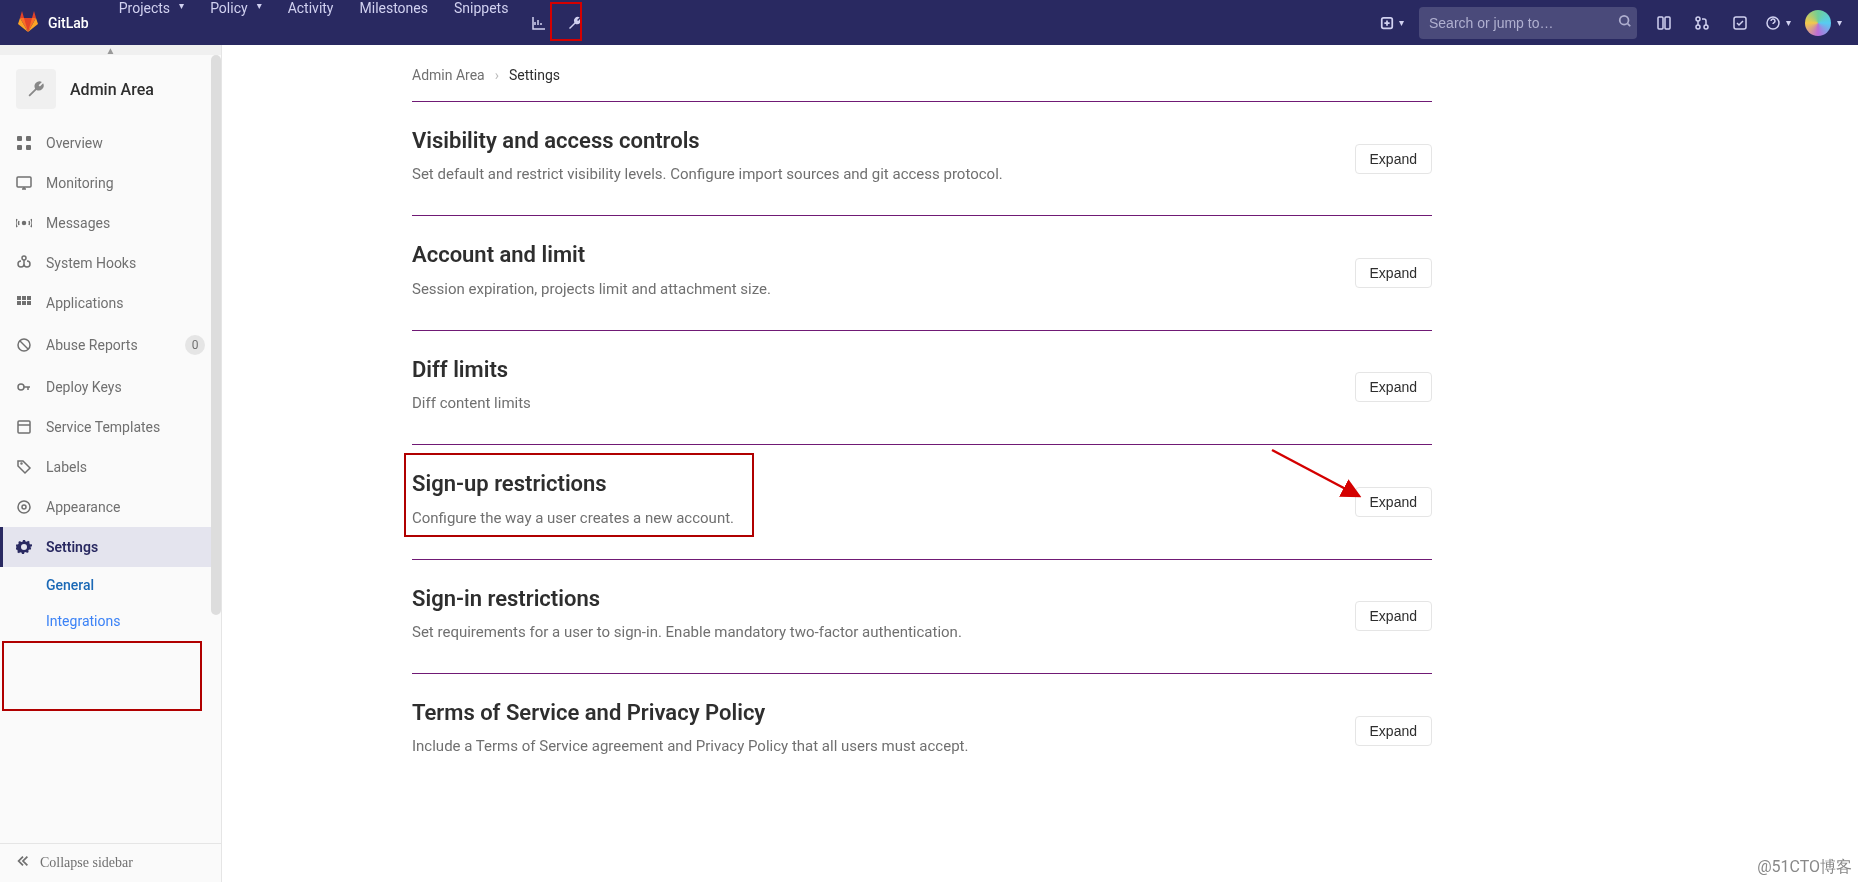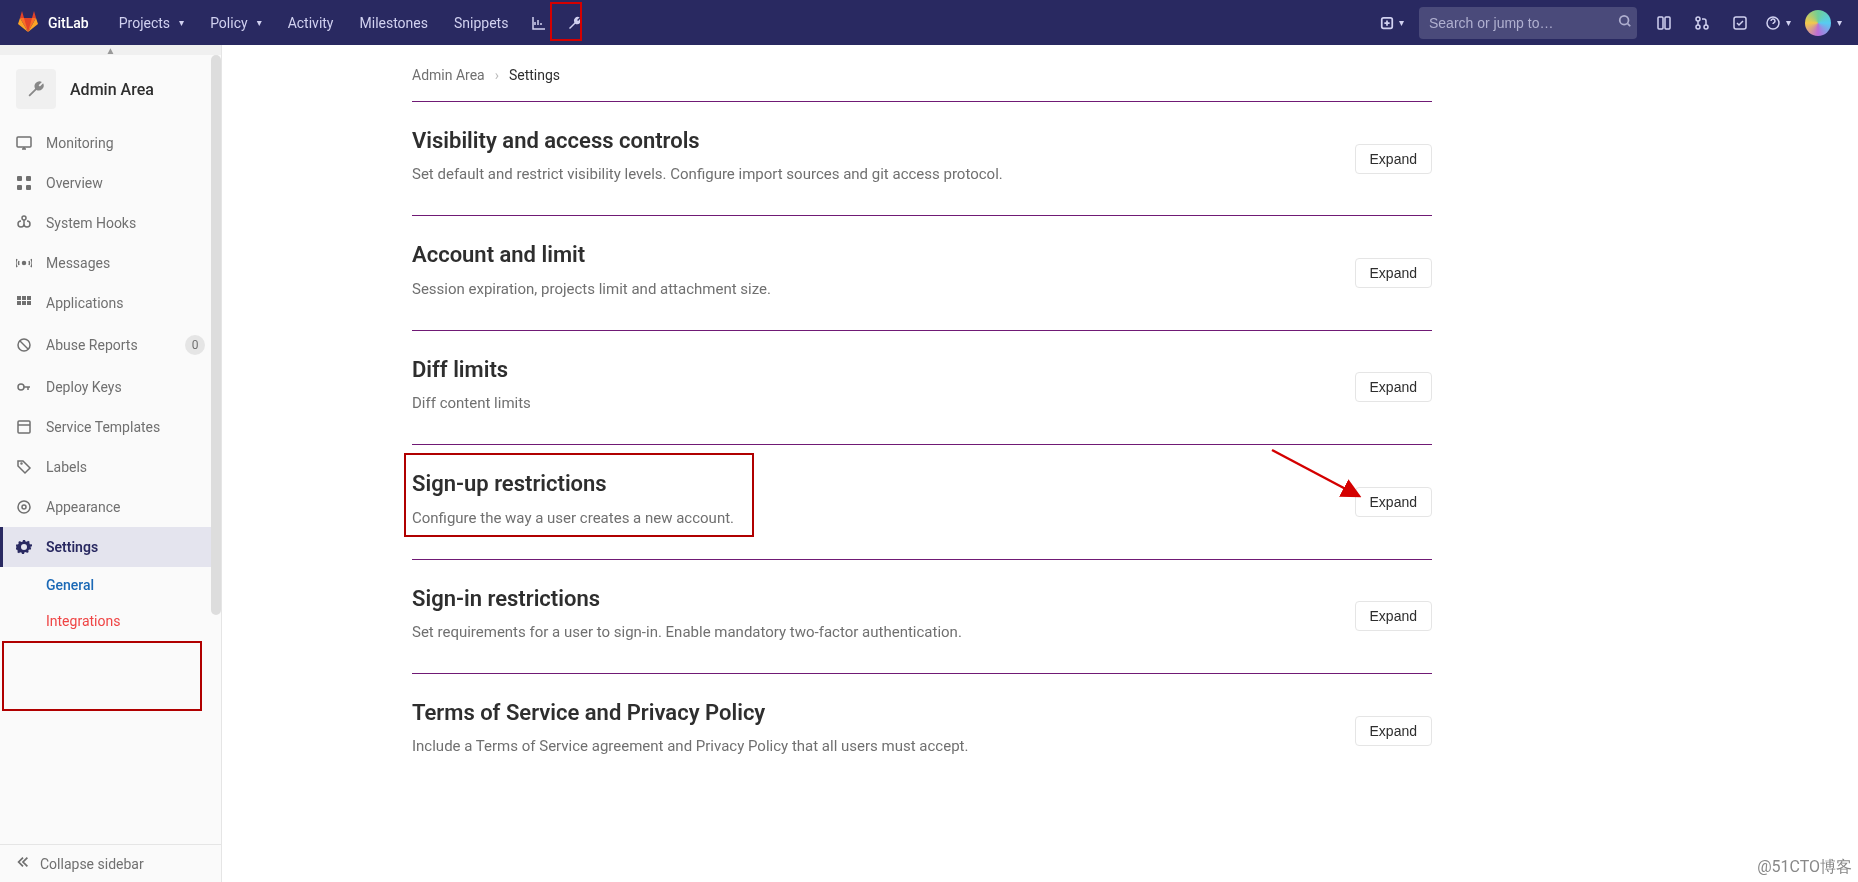--- a/index.html
+++ b/index.html
@@ -4,21 +4,21 @@
 <style>
   * { box-sizing: border-box; margin: 0; padding: 0; }
   body { font-family: -apple-system, BlinkMacSystemFont, "Segoe UI", Roboto, sans-serif; font-size: 14px; color: #2e2e2e; background:#fff; overflow:hidden; width:1858px; height:882px; position:relative;}
   a { text-decoration:none; color:inherit; }
 
   
   .navbar { background:#292961; height:45px; display:flex; align-items:center; color:#d1d1f0; padding:0 16px; position:relative; z-index:10;}
   .brand { display:flex; align-items:center; gap:8px; margin-right:18px;}
   .brand-name { color:#fff; font-size:14px; font-weight:500;}
   .nav-section { display:flex; align-items:center; gap:2px; }
-  .nav-link { padding:0 12px; height:45px; display:flex; align-items:center; gap:6px; cursor:pointer; color:#d1d1f0; font-size:14px;}
+  .nav-link { padding:0 12px; height:45px; display:flex; gap:6px; cursor:pointer; color:#d1d1f0; font-size:14px;}
   .nav-icon-btn { width:34px; height:45px; display:flex; align-items:center; justify-content:center; cursor:pointer; color:#d1d1f0;}
   .nav-right { margin-left:auto; display:flex; align-items:center; gap:4px;}
   .search-box { background:#4a4a7a; border-radius:4px; height:32px; width:218px; display:flex; align-items:center; padding:0 10px; gap:8px; margin:0 6px;}
   .search-box input { background:transparent; border:none; outline:none; color:#d1d1f0; flex:1; font-size:14px;}
   .search-box input::placeholder { color:#b0b0d0; }
   .dropdown-caret { font-size:10px; margin-left:3px; }
   .avatar { width:26px; height:26px; border-radius:50%; background: conic-gradient(#6fcf97, #56ccf2, #bb6bd9, #f2c94c, #6fcf97); margin-left:6px;}
   .red-box-top { position:absolute; border:2px solid #d40000; pointer-events:none; }
 
   
@@ -28,23 +28,23 @@
   .sidebar { width:222px; background:#fafafa; border-right:1px solid #e5e5e5; position:relative; display:flex; flex-direction:column;}
   .sb-scroll-ctrl { height:10px; display:flex; align-items:center; justify-content:center; color:#999; font-size:10px; background:#f0f0f0;}
   .sb-header { display:flex; align-items:center; gap:14px; padding:14px 16px; }
   .sb-header-icon { width:40px; height:40px; border-radius:4px; background:#f0f0f0; display:flex; align-items:center; justify-content:center; color:#666;}
   .sb-header-title { font-size:16px; font-weight:500; color:#2e2e2e;}
   .sb-nav { flex:1; overflow:hidden;}
   .sb-item { display:flex; align-items:center; gap:14px; padding:12px 16px; color:#707070; cursor:pointer; font-size:14px; position:relative;}
   .sb-item.active { color:#292961; font-weight:600; background:#e4e4ee; border-left:3px solid #292961; padding-left:13px;}
   .sb-icon { width:16px; display:flex; align-items:center; justify-content:center; flex-shrink:0;}
   .sb-badge { margin-left:auto; background:#e5e5e5; color:#707070; border-radius:10px; min-width:20px; height:20px; display:flex; align-items:center; justify-content:center; font-size:12px; padding:0 6px;}
-  .sb-subitem { padding:10px 16px 10px 46px; color:#ef4444; cursor:pointer; font-size:14px;}
+  .sb-subitem { padding:10px 16px 10px 46px; color:#3b82f6; cursor:pointer; font-size:14px;}
   .sb-subitem.active { color:#1b69b6; font-weight:500;}
-  .sb-footer { border-top:1px solid #e5e5e5; padding:10px 16px; display:flex; align-items:center; gap:10px; color:#707070; cursor:pointer;}
+  .sb-footer { border-top:1px solid #e5e5e5; padding:10px 16px; display:flex; align-items:center; gap:10px; color:#707070; cursor:pointer;font-family:Liberation Serif, serif;}
   .sb-scrollbar { position:absolute; right:0; top:10px; width:10px; height:560px; background:#ddd; border-radius:5px;}
 
   
   .content { flex:1; padding:22px 26px 0 190px; overflow:auto; position:relative;}
   .inner { max-width:1020px; }
   .breadcrumb { display:flex; align-items:center; gap:10px; color:#707070; font-size:14px; padding-bottom:18px;}
   .breadcrumb .sep { color:#bbb;}
   .breadcrumb .current { color:#2e2e2e;}
 
   .section { border-top:1px solid #701a75; padding:26px 0 30px; display:flex; align-items:center;}
@@ -175,55 +175,55 @@
         <svg width="20" height="20" viewBox="0 0 16 16" fill="#888">
             <path d="M13.7 3.3a4 4 0 01-5.4 5.4L3 14l-1-1 5.3-5.3a4 4 0 015.4-5.4l-2.6 2.6 1 1 2.6-2.6z"></path>
           </svg>
       </div>
       <div class="sb-header-title">Admin Area</div>
     </div>
 
     <div class="sb-nav">
       <div class="sb-item">
           <span class="sb-icon">
-            <svg width="16" height="16" viewBox="0 0 16 16" fill="none" stroke="currentColor" stroke-width="1.5">
-              <rect x="1" y="2" width="14" height="10" rx="1"></rect>
-              <path d="M6 14h4M8 12v2"></path>
-            </svg>
-          </span>
-          <span>Monitoring</span>
-        </div>
-      <div class="sb-item">
-          <span class="sb-icon">
             <svg width="16" height="16" viewBox="0 0 16 16" fill="currentColor">
               <rect x="1" y="1" width="5" height="5" rx="1"></rect>
               <rect x="10" y="1" width="5" height="5" rx="1"></rect>
               <rect x="1" y="10" width="5" height="5" rx="1"></rect>
               <rect x="10" y="10" width="5" height="5" rx="1"></rect>
             </svg>
           </span>
           <span>Overview</span>
         </div>
       <div class="sb-item">
           <span class="sb-icon">
             <svg width="16" height="16" viewBox="0 0 16 16" fill="none" stroke="currentColor" stroke-width="1.5">
+              <rect x="1" y="2" width="14" height="10" rx="1"></rect>
+              <path d="M6 14h4M8 12v2"></path>
+            </svg>
+          </span>
+          <span>Monitoring</span>
+        </div>
+      <div class="sb-item">
+          <span class="sb-icon">
+            <svg width="16" height="16" viewBox="0 0 16 16" fill="none" stroke="currentColor" stroke-width="1.5">
+              <path d="M3 6a5 5 0 000 4M1 4a8 8 0 000 8M13 6a5 5 0 010 4M15 4a8 8 0 010 8"></path>
+              <circle cx="8" cy="8" r="1.5" fill="currentColor"></circle>
+            </svg>
+          </span>
+          <span>Messages</span>
+        </div>
+      <div class="sb-item">
+          <span class="sb-icon">
+            <svg width="16" height="16" viewBox="0 0 16 16" fill="none" stroke="currentColor" stroke-width="1.5">
               <circle cx="8" cy="3" r="2"></circle>
               <path d="M8 5v4a3 3 0 11-3-3M8 9a3 3 0 103-3"></path>
             </svg>
           </span>
           <span>System Hooks</span>
-        </div>
-      <div class="sb-item">
-          <span class="sb-icon">
-            <svg width="16" height="16" viewBox="0 0 16 16" fill="none" stroke="currentColor" stroke-width="1.5">
-              <path d="M3 6a5 5 0 000 4M1 4a8 8 0 000 8M13 6a5 5 0 010 4M15 4a8 8 0 010 8"></path>
-              <circle cx="8" cy="8" r="1.5" fill="currentColor"></circle>
-            </svg>
-          </span>
-          <span>Messages</span>
         </div>
       <div class="sb-item">
           <span class="sb-icon">
             <svg width="16" height="16" viewBox="0 0 16 16" fill="currentColor">
               <rect x="1" y="1" width="4" height="4"></rect>
               <rect x="6" y="1" width="4" height="4"></rect>
               <rect x="11" y="1" width="4" height="4"></rect>
               <rect x="1" y="6" width="4" height="4"></rect>
               <rect x="6" y="6" width="4" height="4"></rect>
               <rect x="11" y="6" width="4" height="4"></rect>

